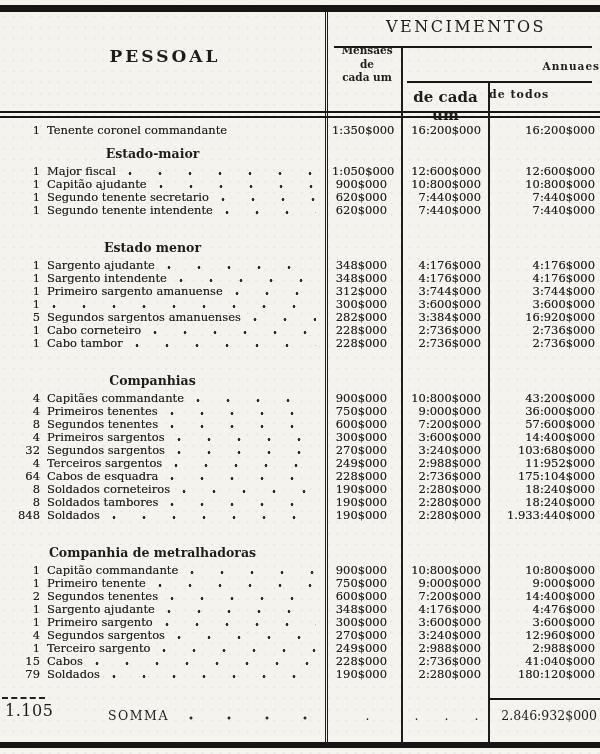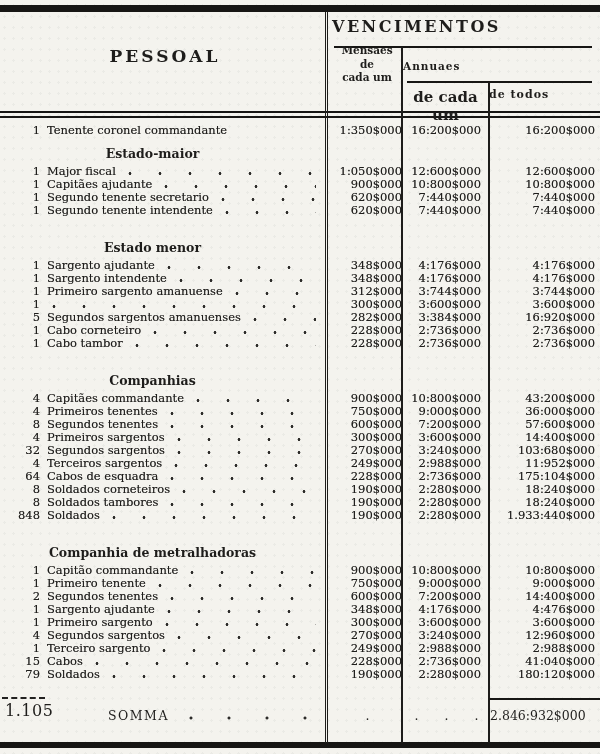--- a/index.html
+++ b/index.html
@@ -22,58 +22,58 @@
   .rule-annuaes{left:407px;top:81px;width:185px;height:1.5px;}
   .vline-double{position:absolute;left:325px;top:12px;height:731px;width:3.4px;
     border-left:1.7px solid #1d1c1a;border-right:1.7px solid #1d1c1a;box-sizing:border-box;}
   .vline-1{position:absolute;left:401px;top:47px;height:696px;width:1.6px;background:#1d1c1a;}
   .vline-2{position:absolute;left:488px;top:82px;height:661px;width:1.6px;background:#1d1c1a;}
   .rule-total{left:489px;top:698px;width:111px;height:2px;}
   .rule-sum-dash{position:absolute;left:2px;top:697px;width:43px;border-top:2.2px dashed #222120;}
   
   .pessoal{position:absolute;left:0;top:46px;width:330px;text-align:center;
     font-size:17px;font-weight:bold;letter-spacing:3px;}
-  .venc{position:absolute;left:332px;top:17px;width:268px;text-align:left;
-    font-size:16px;font-weight:bold;letter-spacing:2.5px;}
+  .venc{position:absolute;left:332px;top:17px;width:268px;text-align:center;
+    font-size:16px;font-weight:normal;letter-spacing:2.5px;}
   .mensaes{position:absolute;left:332px;top:44px;width:70px;text-align:center;
     font-size:10.5px;font-weight:bold;line-height:13.5px;}
-  .annuaes{position:absolute;left:403px;top:60px;width:197px;text-align:left;
+  .annuaes{position:absolute;left:403px;top:60px;width:197px;text-align:right;
     font-size:10.5px;font-weight:bold;letter-spacing:1px;}
   .de-cada-um{position:absolute;left:403px;top:88px;width:85px;text-align:center;
     font-size:15px;font-weight:bold;}
   .de-todos{position:absolute;left:489px;top:88px;width:111px;
     font-size:11px;font-weight:bold;letter-spacing:1px;}
   
   .tbody{position:absolute;left:0;top:124px;width:600px;}
   .section-title{width:305px;text-align:center;font-weight:bold;font-size:12.5px;
     line-height:14px;margin:24px 0 4px 0;}
   .row{display:flex;height:13px;line-height:13px;font-size:11.5px;white-space:nowrap;
     text-shadow:0 0 0.4px rgba(20,20,20,0.5);}
   .left{width:332px;min-width:332px;display:flex;box-sizing:border-box;}
   .qty{width:40px;min-width:40px;text-align:right;}
   .label{margin-left:7px;}
   .leader{flex:1;margin:0 16px 0 12px;
     background-image:radial-gradient(circle at 2px 8.5px,#2c2b29 1.1px,transparent 1.7px);
     background-repeat:repeat-x;background-size:30px 13px;}
   .v{text-align:right;box-sizing:border-box;}
-  .v1{width:71px;min-width:71px;padding-right:1px;}
+  .v1{width:71px;min-width:71px;padding-right:16px;}
   .v2{width:87px;min-width:87px;padding-right:9px;}
   .v3{width:110px;min-width:110px;padding-right:5px;}
   
   .total-count{position:absolute;left:5px;top:701px;font-size:16px;letter-spacing:0.5px;}
   .somma-row{position:absolute;left:0;top:708px;width:600px;display:flex;height:16px;
     line-height:16px;font-size:12.5px;}
   .somma-left{width:332px;min-width:332px;display:flex;box-sizing:border-box;}
   .somma-label{margin-left:108px;letter-spacing:1.5px;}
   .somma-leader{flex:1;margin:0 14px 0 20px;
     background-image:radial-gradient(circle at 2px 10px,#2c2b29 1.2px,transparent 1.8px);
     background-repeat:repeat-x;background-size:38px 16px;}
   .s1{width:71px;min-width:71px;text-align:center;}
   .s2{width:87px;min-width:87px;text-align:center;word-spacing:22px;}
-  .s3{width:110px;min-width:110px;box-sizing:border-box;padding-right:3px;
+  .s3{width:110px;min-width:110px;text-align:right;box-sizing:border-box;padding-right:3px;
     font-size:12.5px;}
 </style>
 </head>
 <body>
 
 <div class="page">
 
   <div class="rule rule-top"></div>
   <div class="rule rule-bottom"></div>
   <div class="rule rule-venc"></div>
@@ -114,21 +114,21 @@
           <span class="label">Major fiscal</span>
           <span class="leader"></span>
         </span>
         <span class="v v1">1:050$000</span>
         <span class="v v2">12:600$000</span>
         <span class="v v3">12:600$000</span>
       </div>
       <div class="row">
         <span class="left">
           <span class="qty">1</span>
-          <span class="label">Capitães ajudante</span>
+          <span class="label">Capitão ajudante</span>
           <span class="leader"></span>
         </span>
         <span class="v v1">900$000</span>
         <span class="v v2">10:800$000</span>
         <span class="v v3">10:800$000</span>
       </div>
       <div class="row">
         <span class="left">
           <span class="qty">1</span>
           <span class="label">Segundo tenente secretario</span>

